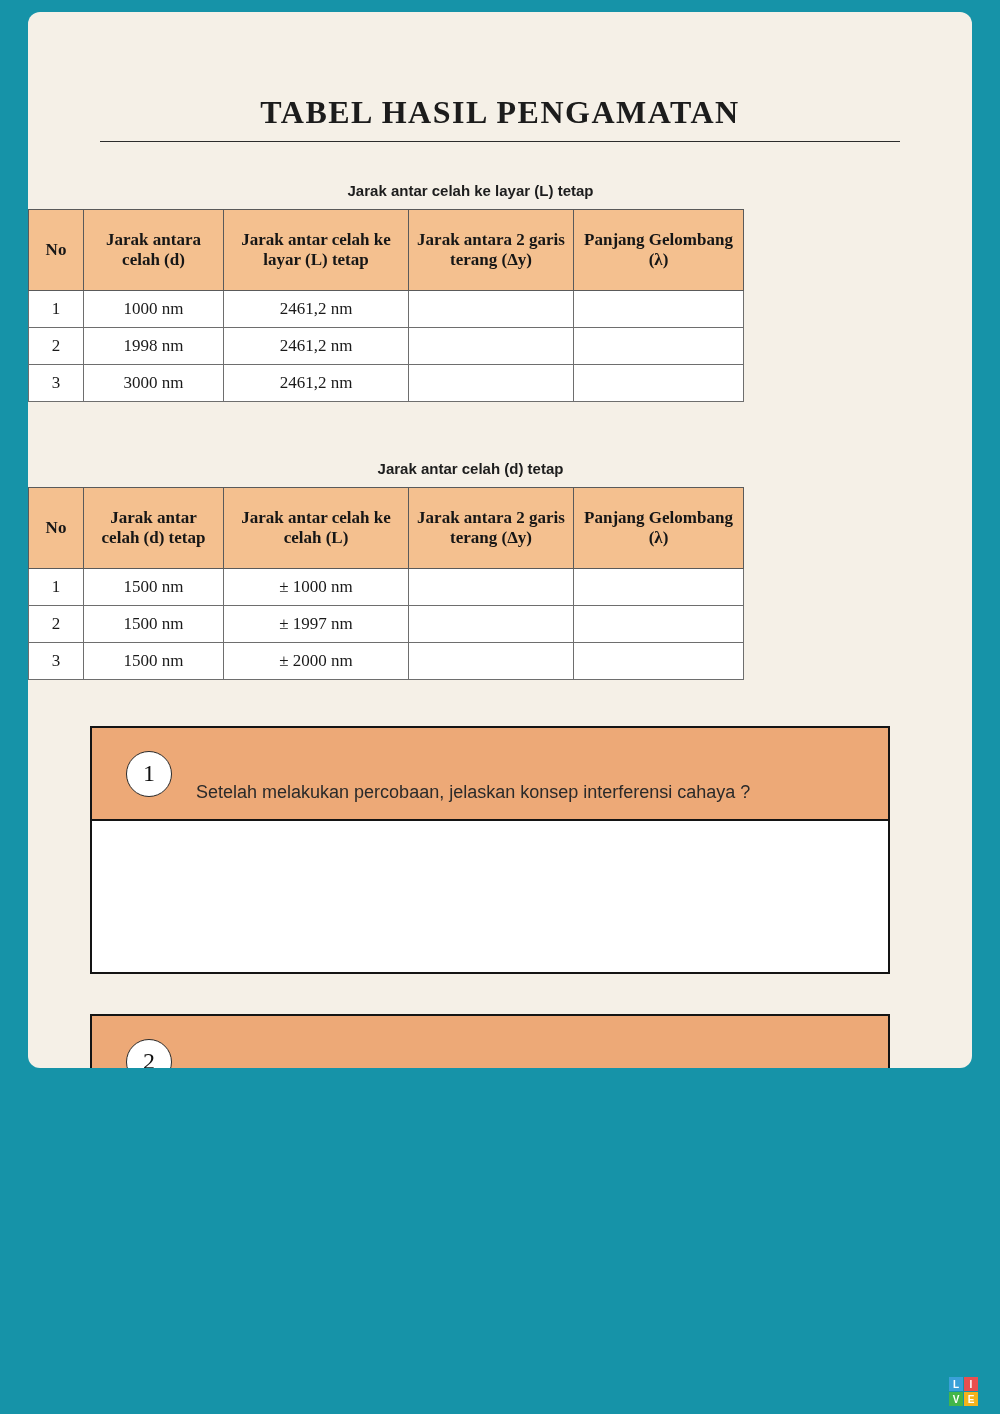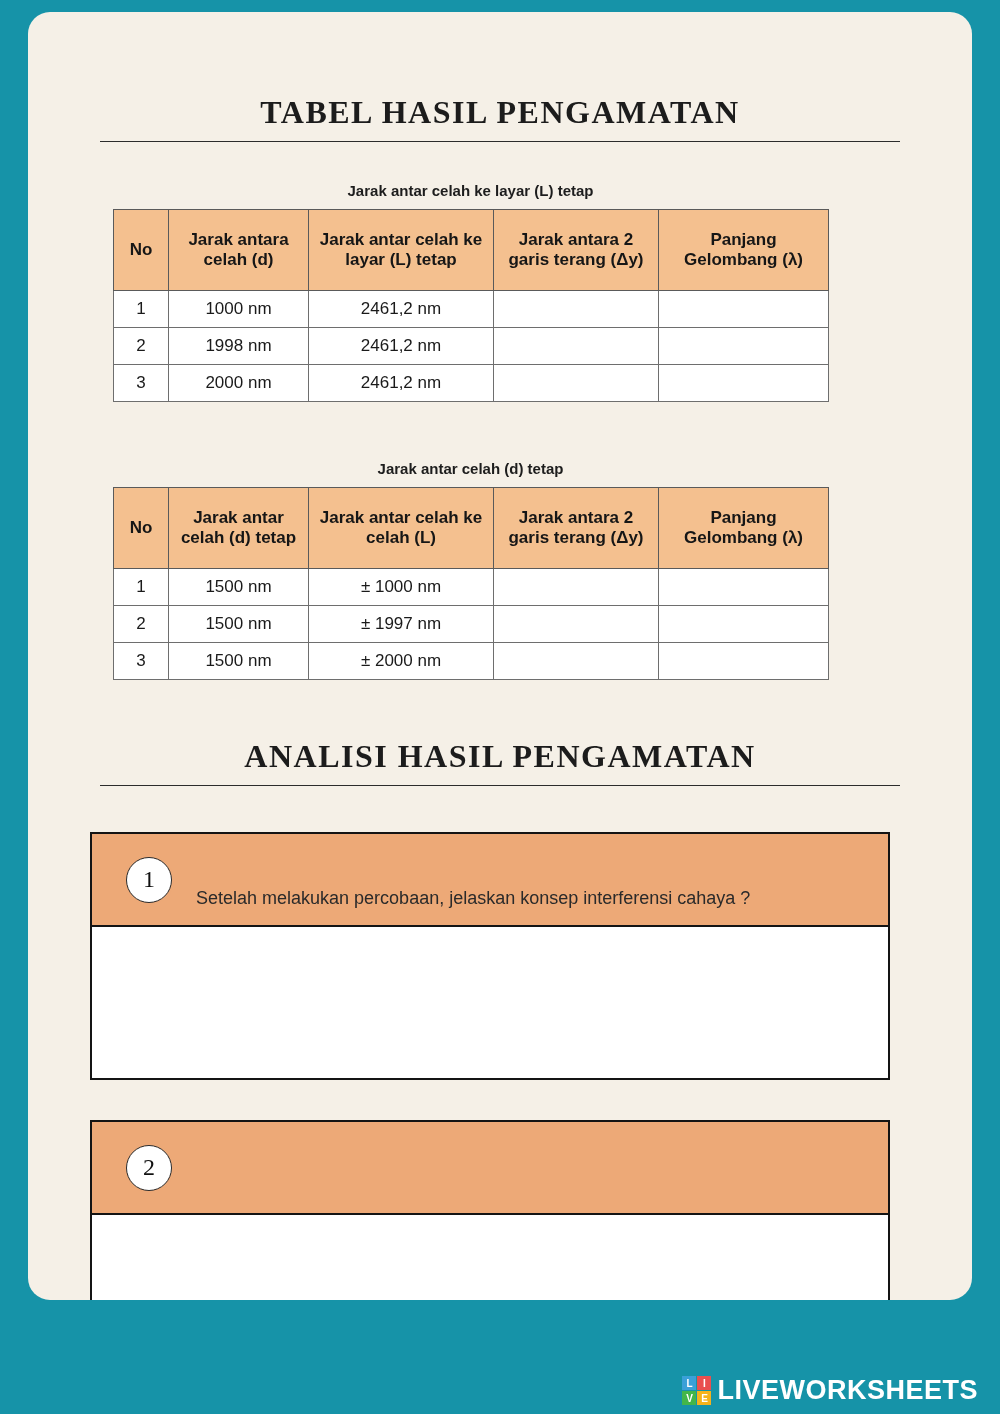--- a/index.html
+++ b/index.html
@@ -4,23 +4,23 @@
 <style>
   html,body{margin:0;padding:0;}
   body{
     width:1000px;height:1414px;position:relative;
     background:#1693a8;
     font-family:"Liberation Sans",sans-serif;
     overflow:hidden;
   }
   .page{
     position:absolute;top:12px;left:28px;
-    width:944px;height:1288px;
+    width:944px;height:1056px;
     background:#f5f0e7;
-    border-radius:22px;
+    border-radius:12px;
     overflow:hidden;
   }
   .section-title{
     width:800px;margin:82px auto 0;
     text-align:center;
     font-family:"Liberation Serif","DejaVu Serif",serif;
     font-weight:600;
     font-size:32px;
     letter-spacing:1.5px;
     color:#1c1c1c;
@@ -31,24 +31,23 @@
   .table-caption{
     width:715px;margin:40px 0 10px 85px;
     text-align:center;
     font-weight:bold;
     font-size:15px;
     color:#1d1d1d;
   }
   .table-caption.second{margin-top:58px;}
   table.obs{
     border-collapse:collapse;
-    margin-left:85px;
     table-layout:fixed;
     width:715px;
-    font-family:Liberation Sans, sans-serif;
+    font-family:Liberation Serif, serif;
   }
   table.obs th{
     background:#f4c08f;
     border:1px solid #5a5a5a;
     font-size:17px;
     font-weight:bold;
     color:#161616;
     padding:10px 6px;
     height:60px;
     text-align:center;
@@ -162,21 +161,21 @@
       </tr>
       <tr>
         <td>2</td>
         <td>1998 nm</td>
         <td>2461,2 nm</td>
         <td></td>
         <td></td>
       </tr>
       <tr>
         <td>3</td>
-        <td>2000 nm</td>
+        <td>3000 nm</td>
         <td>2461,2 nm</td>
         <td></td>
         <td></td>
       </tr>
     </tbody>
   </table>
 
   <div class="table-caption second">Jarak antar celah (d) tetap</div>
 
   <table class="obs">
@@ -214,21 +213,20 @@
       <tr>
         <td>3</td>
         <td>1500 nm</td>
         <td>± 2000 nm</td>
         <td></td>
         <td></td>
       </tr>
     </tbody>
   </table>
 
-  <div class="section-title second">ANALISI HASIL PENGAMATAN</div>
 
   <div class="qbox">
     <div class="qheader">
       <div class="qnum">1</div>
       <div class="qtext">Setelah melakukan percobaan, jelaskan konsep interferensi cahaya ?</div>
     </div>
     <div class="qanswer"></div>
   </div>
 
   <div class="qbox second">
@@ -240,14 +238,13 @@
 
 </div>
 
 <div class="footer">
   <div class="logo-grid">
     <div class="logo-sq sq-l">L</div>
     <div class="logo-sq sq-i">I</div>
     <div class="logo-sq sq-v">V</div>
     <div class="logo-sq sq-e">E</div>
   </div>
-  <div class="brand">LIVEWORKSHEETS</div>
 </div>
 
 </body></html>

